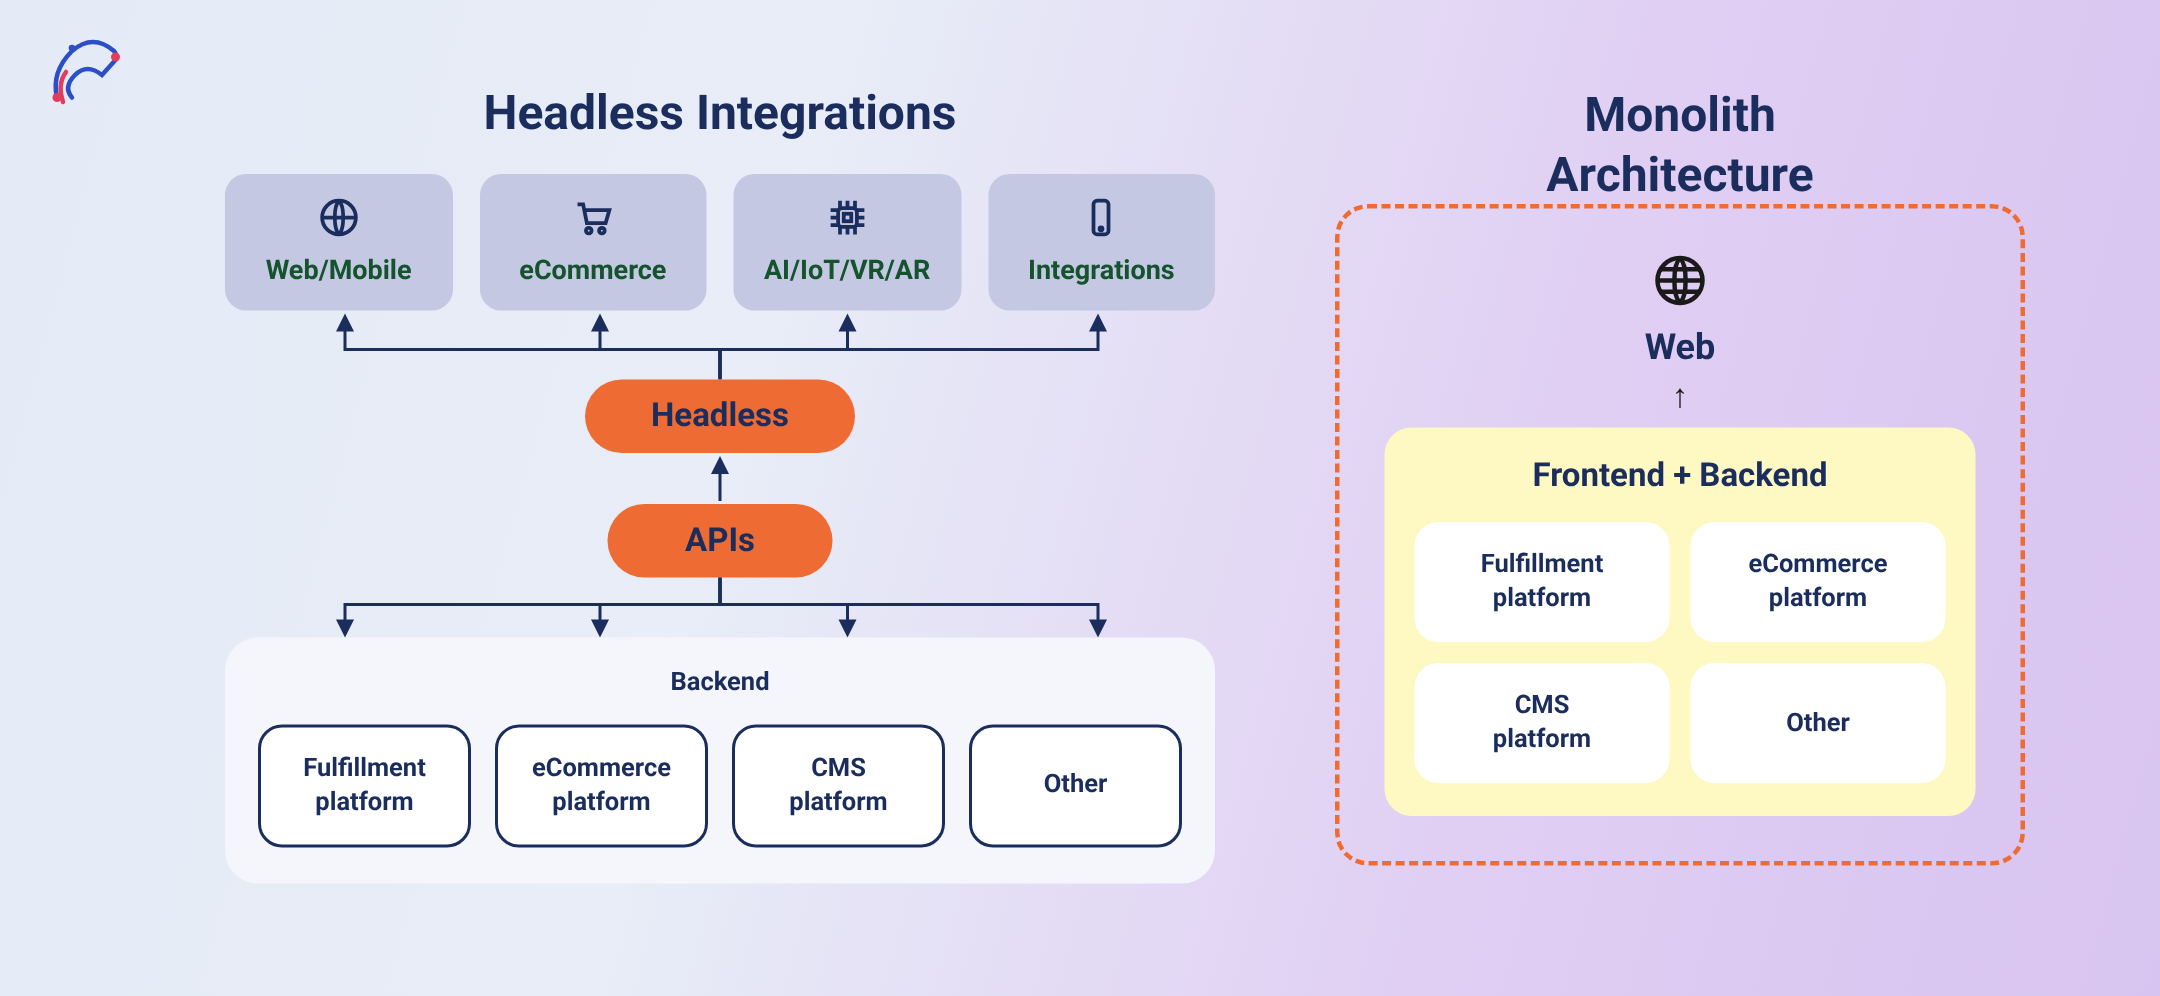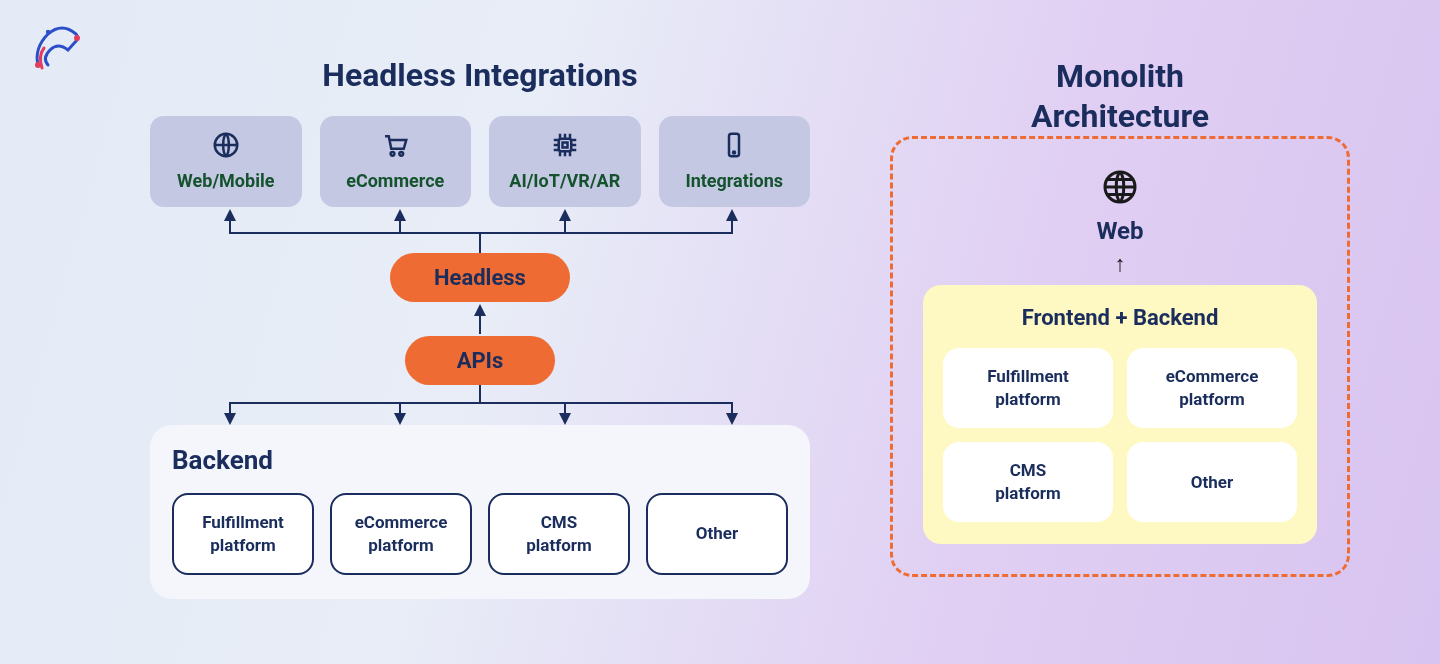--- a/index.html
+++ b/index.html
@@ -77,21 +77,22 @@
   }
   .pill-wrap { text-align: center; }
 
   .backend-panel {
     background: #f4f6fc;
     border-radius: 22px;
     padding: 20px 22px 24px;
     margin-top: 0;
   }
   .backend-title {
-    font-size: 26px;
+    text-align: center;
+    font-size: 17px;
     font-weight: 700;
     color: #1a2d5c;
     margin-bottom: 18px;
   }
   .backend-row {
     display: flex;
     gap: 16px;
   }
   .backend-card {
     flex: 1;

